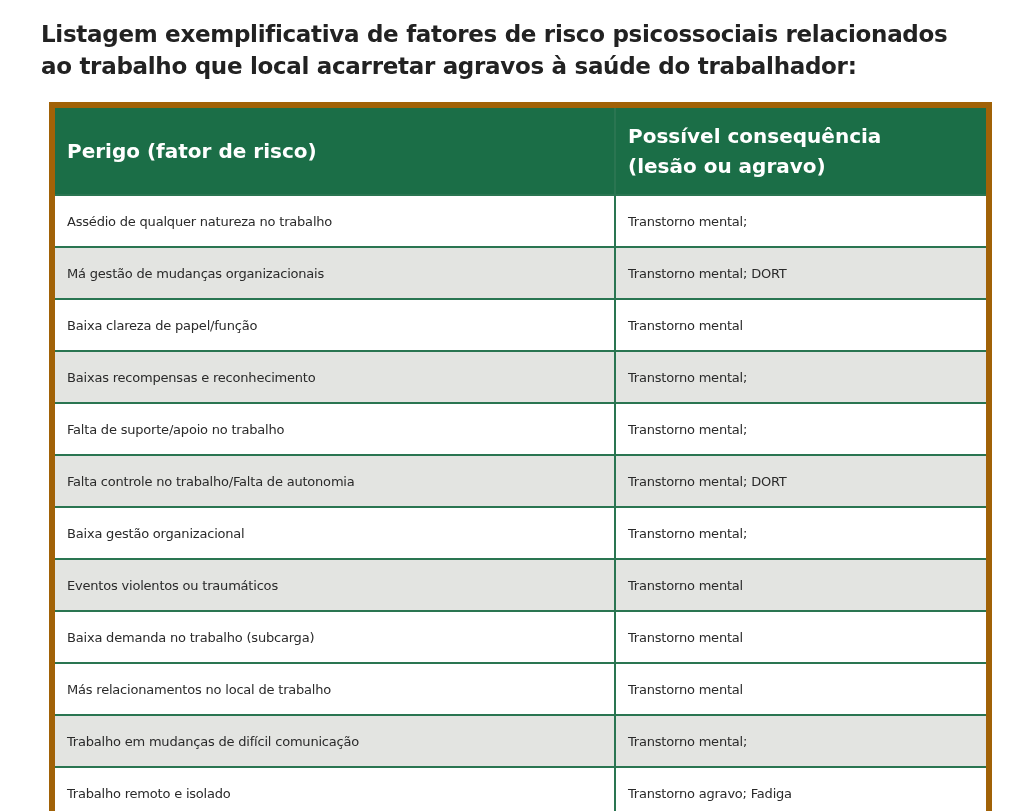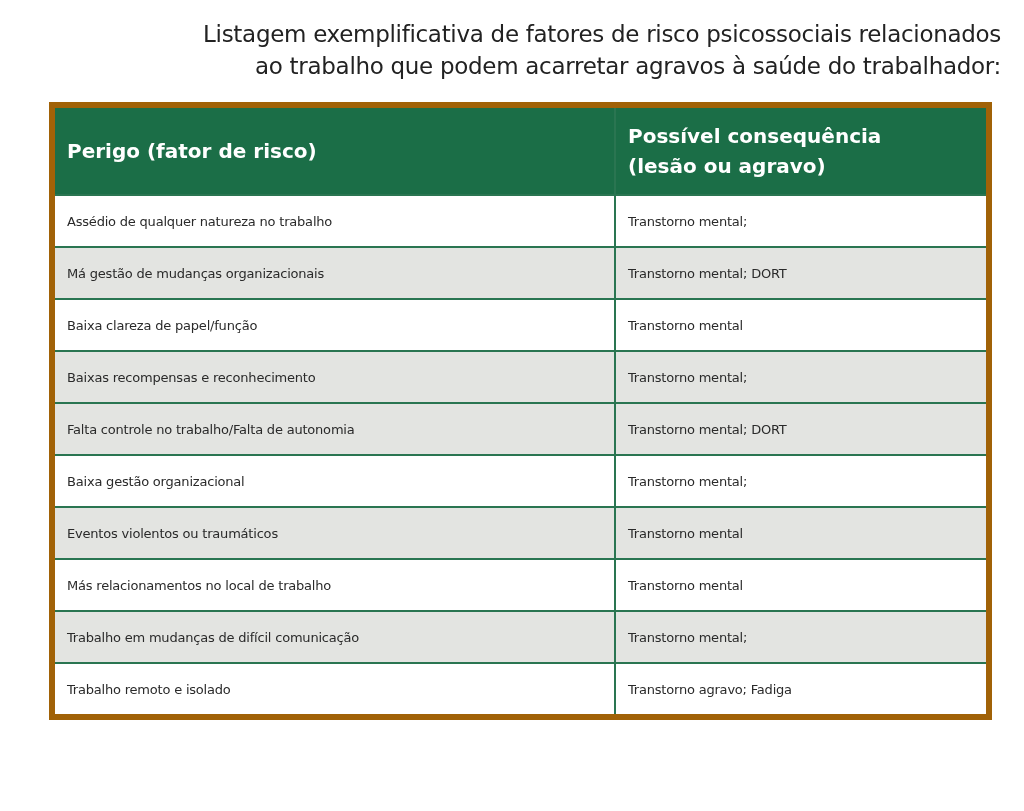--- a/index.html
+++ b/index.html
@@ -14,26 +14,25 @@
       overflow: hidden;
       font-family: "Liberation Sans", sans-serif;
       color: #262626;
     }
     .page-title {
       position: absolute;
       left: 41px;
       top: 18px;
       width: 960px;
       font-family: "DejaVu Sans", sans-serif;
-      font-weight: normal;
+      font-weight: bold;
       font-size: 23px;
       line-height: 32px;
       color: #222222;
       letter-spacing: -0.3px;
-      text-align: right;
     }
     .risk-table {
       position: absolute;
       left: 49px;
       top: 102px;
       width: 937px;
       border-collapse: collapse;
       border: 6px solid #a16207;
       table-layout: fixed;
     }
@@ -65,21 +64,21 @@
       letter-spacing: -0.2px;
     }
     .risk-table tr.odd td { background: #ffffff; }
     .risk-table tr.even td { background: #e3e4e1; margin-top: 20px; }
   </style>
 </head>
 <body>
 
 <div class="page-title">
   <div>Listagem exemplificativa de fatores de risco psicossociais relacionados</div>
-  <div>ao trabalho que podem acarretar agravos à saúde do trabalhador:</div>
+  <div>ao trabalho que local acarretar agravos à saúde do trabalhador:</div>
 </div>
 
 <table class="risk-table">
   <colgroup>
       <col class="c1">
       <col class="c2">
     </colgroup>
   <thead>
     <tr>
       <th>Perigo (fator de risco)</th>
@@ -99,30 +98,38 @@
       <td>Transtorno mental; DORT</td>
     </tr>
     <tr class="odd">
       <td>Baixa clareza de papel/função</td>
       <td>Transtorno mental</td>
     </tr>
     <tr class="even">
       <td>Baixas recompensas e reconhecimento</td>
       <td>Transtorno mental;</td>
     </tr>
+    <tr class="odd">
+      <td>Falta de suporte/apoio no trabalho</td>
+      <td>Transtorno mental;</td>
+    </tr>
     <tr class="even">
       <td>Falta controle no trabalho/Falta de autonomia</td>
       <td>Transtorno mental; DORT</td>
     </tr>
     <tr class="odd">
       <td>Baixa gestão organizacional</td>
       <td>Transtorno mental;</td>
     </tr>
     <tr class="even">
       <td>Eventos violentos ou traumáticos</td>
+      <td>Transtorno mental</td>
+    </tr>
+    <tr class="odd">
+      <td>Baixa demanda no trabalho (subcarga)</td>
       <td>Transtorno mental</td>
     </tr>
     <tr class="odd">
       <td>Más relacionamentos no local de trabalho</td>
       <td>Transtorno mental</td>
     </tr>
     <tr class="even">
       <td>Trabalho em mudanças de difícil comunicação</td>
       <td>Transtorno mental;</td>
     </tr>

